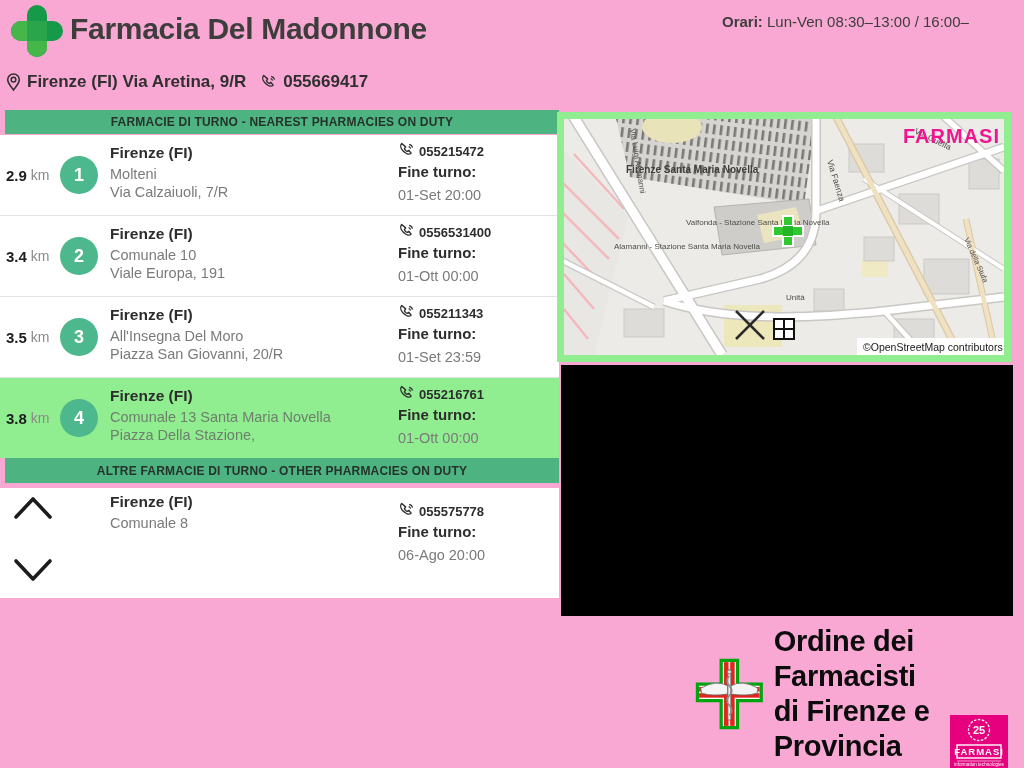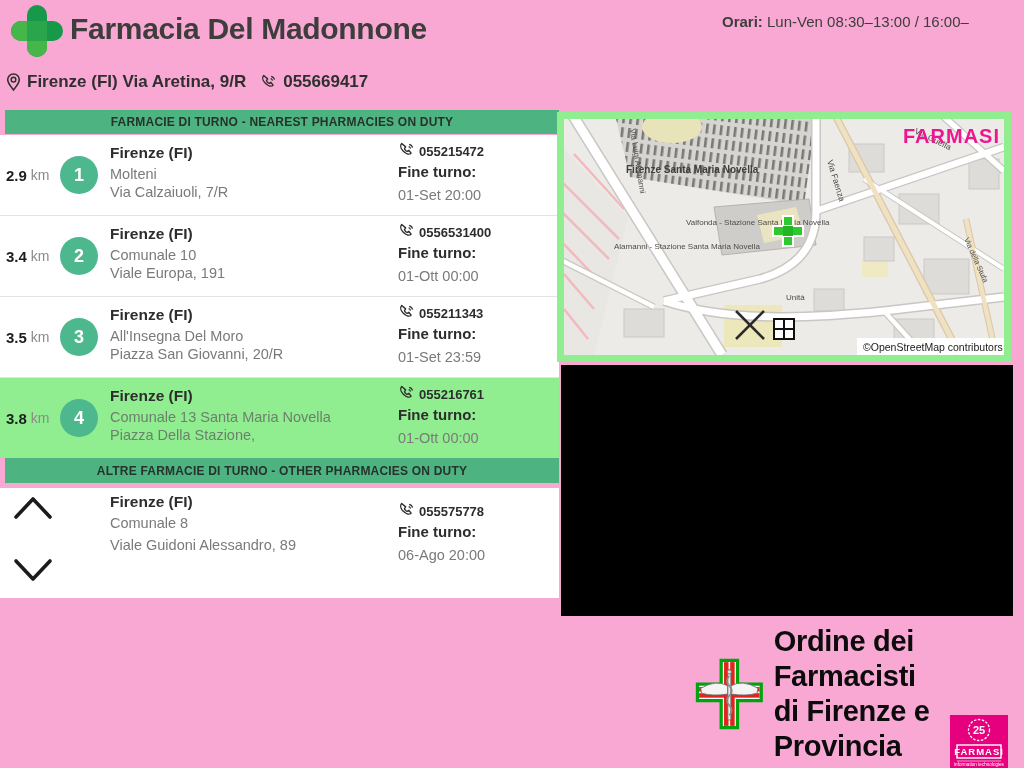--- a/index.html
+++ b/index.html
@@ -193,21 +193,20 @@
   <div id="other-row">
     <svg class="chev" id="chev-up" viewBox="0 0 40 26">
       <polyline points="3,22 20,4 37,22" fill="none" stroke="#1c1c1c" stroke-width="3.6" stroke-linecap="round" stroke-linejoin="round"></polyline>
     </svg>
     <svg class="chev" id="chev-down" viewBox="0 0 40 26">
       <polyline points="3,4 20,22 37,4" fill="none" stroke="#1c1c1c" stroke-width="3.6" stroke-linecap="round" stroke-linejoin="round"></polyline>
     </svg>
     <div class="pinfo" style="top:5px;">
       <div class="pcity">Firenze (FI)</div>
       <div class="psub" style="margin-top:3px;">Comunale 8</div>
-      <div class="psub" style="margin-top:4px;">Viale Guidoni Alessandro, 89</div>
     </div>
     <div class="pright" style="top:14px;">
       <div class="pphone">
         <svg width="17" height="17" viewBox="0 0 16 16">
             <path d="M3.5 1.5 C2 3 2.2 6 5 8.8 C7.8 11.6 10.8 12 12.3 10.5 L10.3 7.8 L8.6 8.8 C7.8 8.8 6.2 7.2 6.1 6.3 L7.2 4.6 Z" fill="none" stroke="#2e2e2e" stroke-width="1.3" stroke-linejoin="round"></path>
             <path d="M10.5 2.2 C12 2.5 13.4 3.9 13.7 5.4" fill="none" stroke="#2e2e2e" stroke-width="1.1"></path>
             <path d="M10 4.4 C11 4.6 11.6 5.2 11.8 6.2" fill="none" stroke="#2e2e2e" stroke-width="1.1"></path>
           </svg>
         <span>055575778</span>
       </div>

